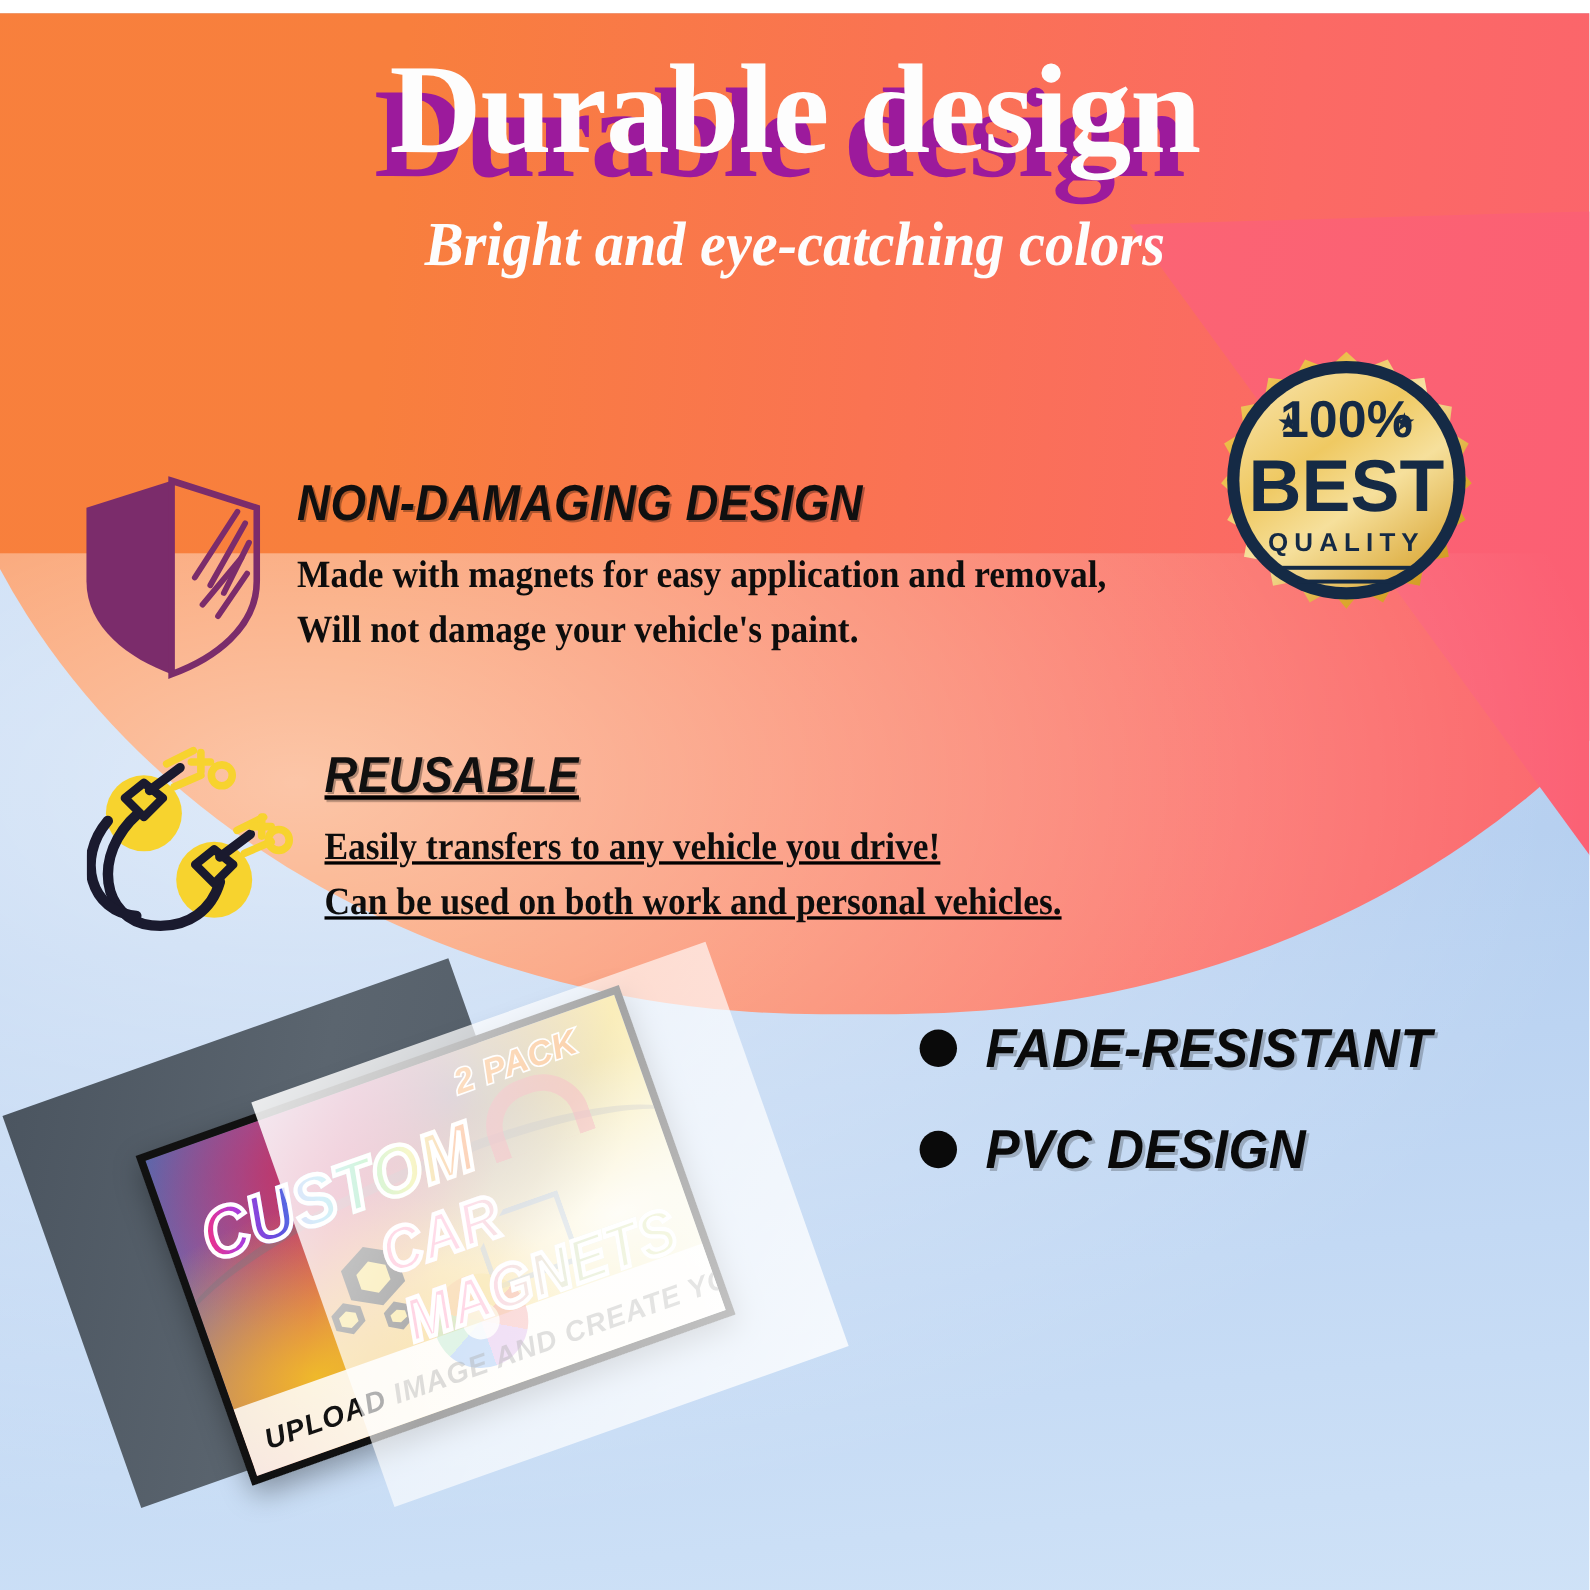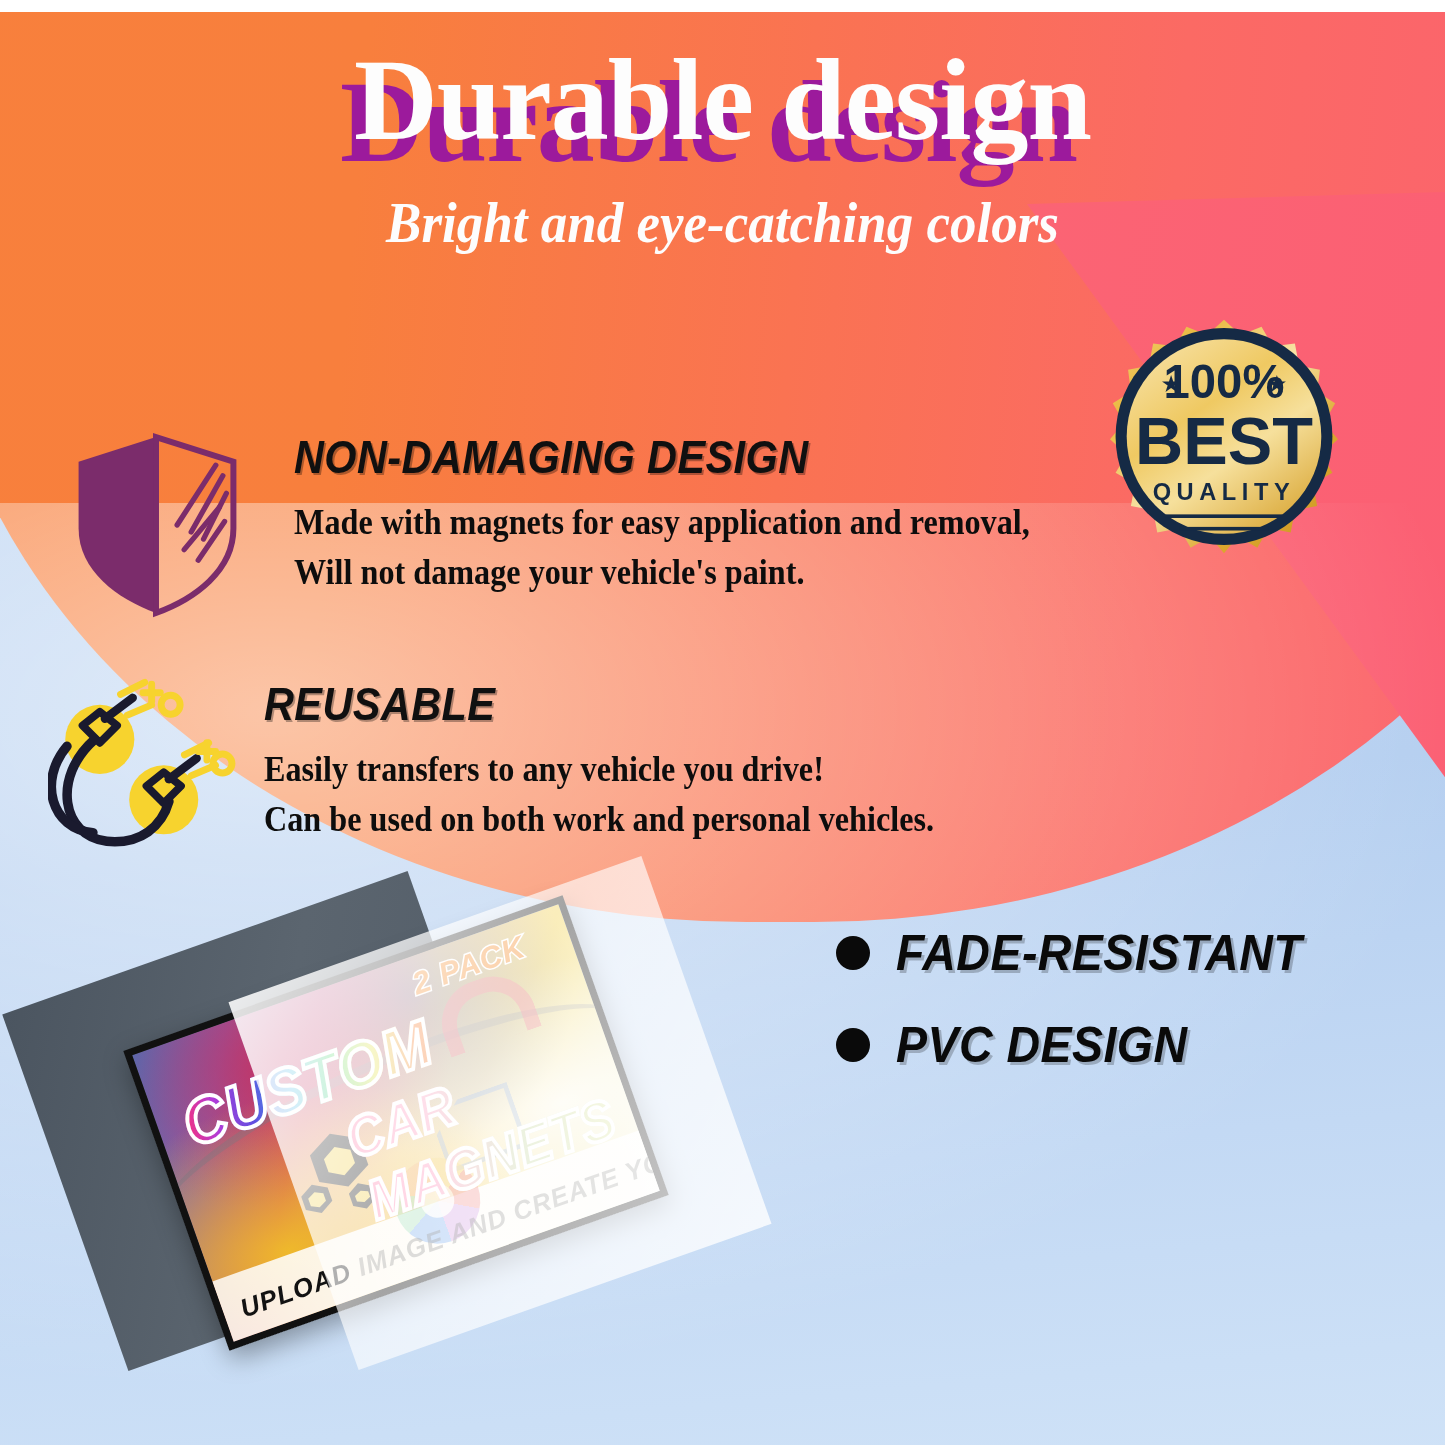--- a/index.html
+++ b/index.html
@@ -72,22 +72,22 @@
     text-shadow:2px 2px 0 rgba(0,0,0,.30);
     white-space:nowrap;margin-bottom:14px;
   }
   .f-line{
     font-family:"Liberation Serif",serif;
     font-weight:700;font-size:35px;color:#0d0d0d;
     transform:scaleX(.92);transform-origin:left center;
     white-space:nowrap;line-height:1.42;
   }
 
-  #feat-nondamage{left:68px;top:418px;gap:24px;}
-  #feat-reusable{left:48px;top:665px;}
+  #feat-nondamage{left:68px;top:418px;}
+  #feat-reusable{left:79px;top:665px;text-decoration:underline;}
 
   .shield-ico{width:176px;height:190px;}
   .magnet-ico{width:190px;height:180px;}
 
   
   .product{position:absolute;left:45px;top:900px;width:705px;height:520px;}
   .panel-dark{
     position:absolute;left:8px;top:20px;width:430px;height:378px;
     background:linear-gradient(120deg,#4b5560 0%,#5b656f 50%,#525c67 100%);
     transform:rotate(-19.5deg);

